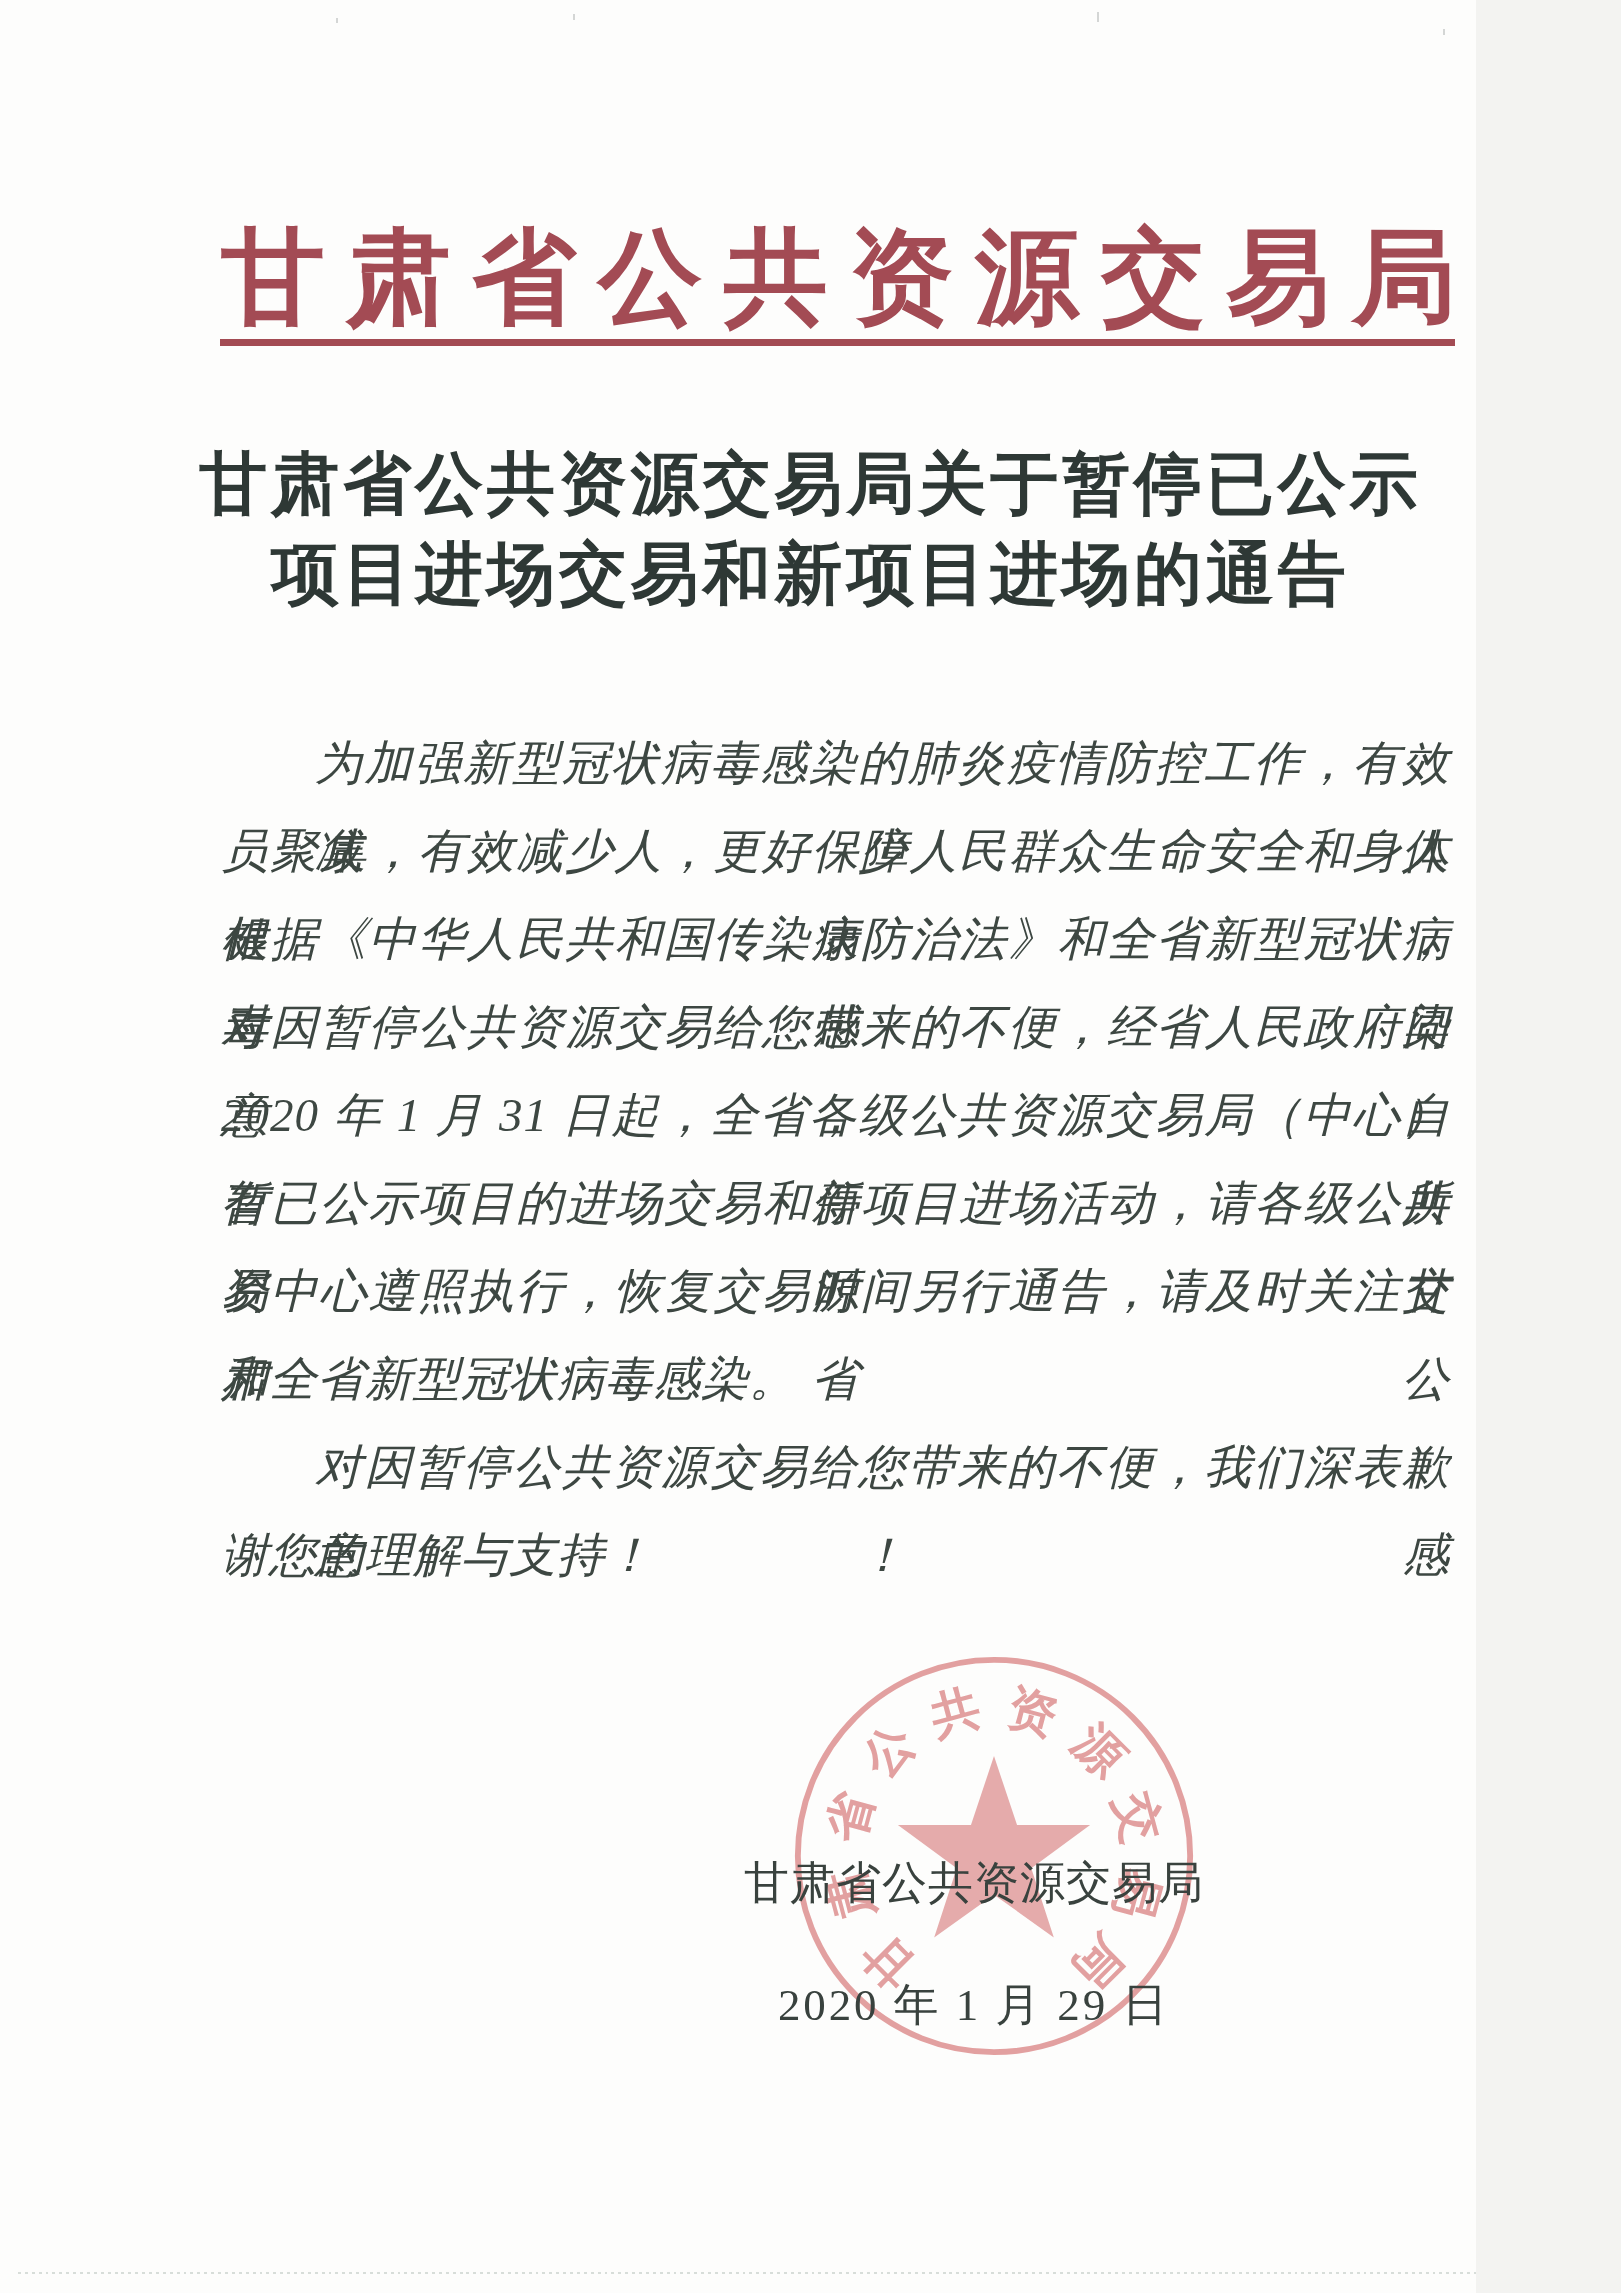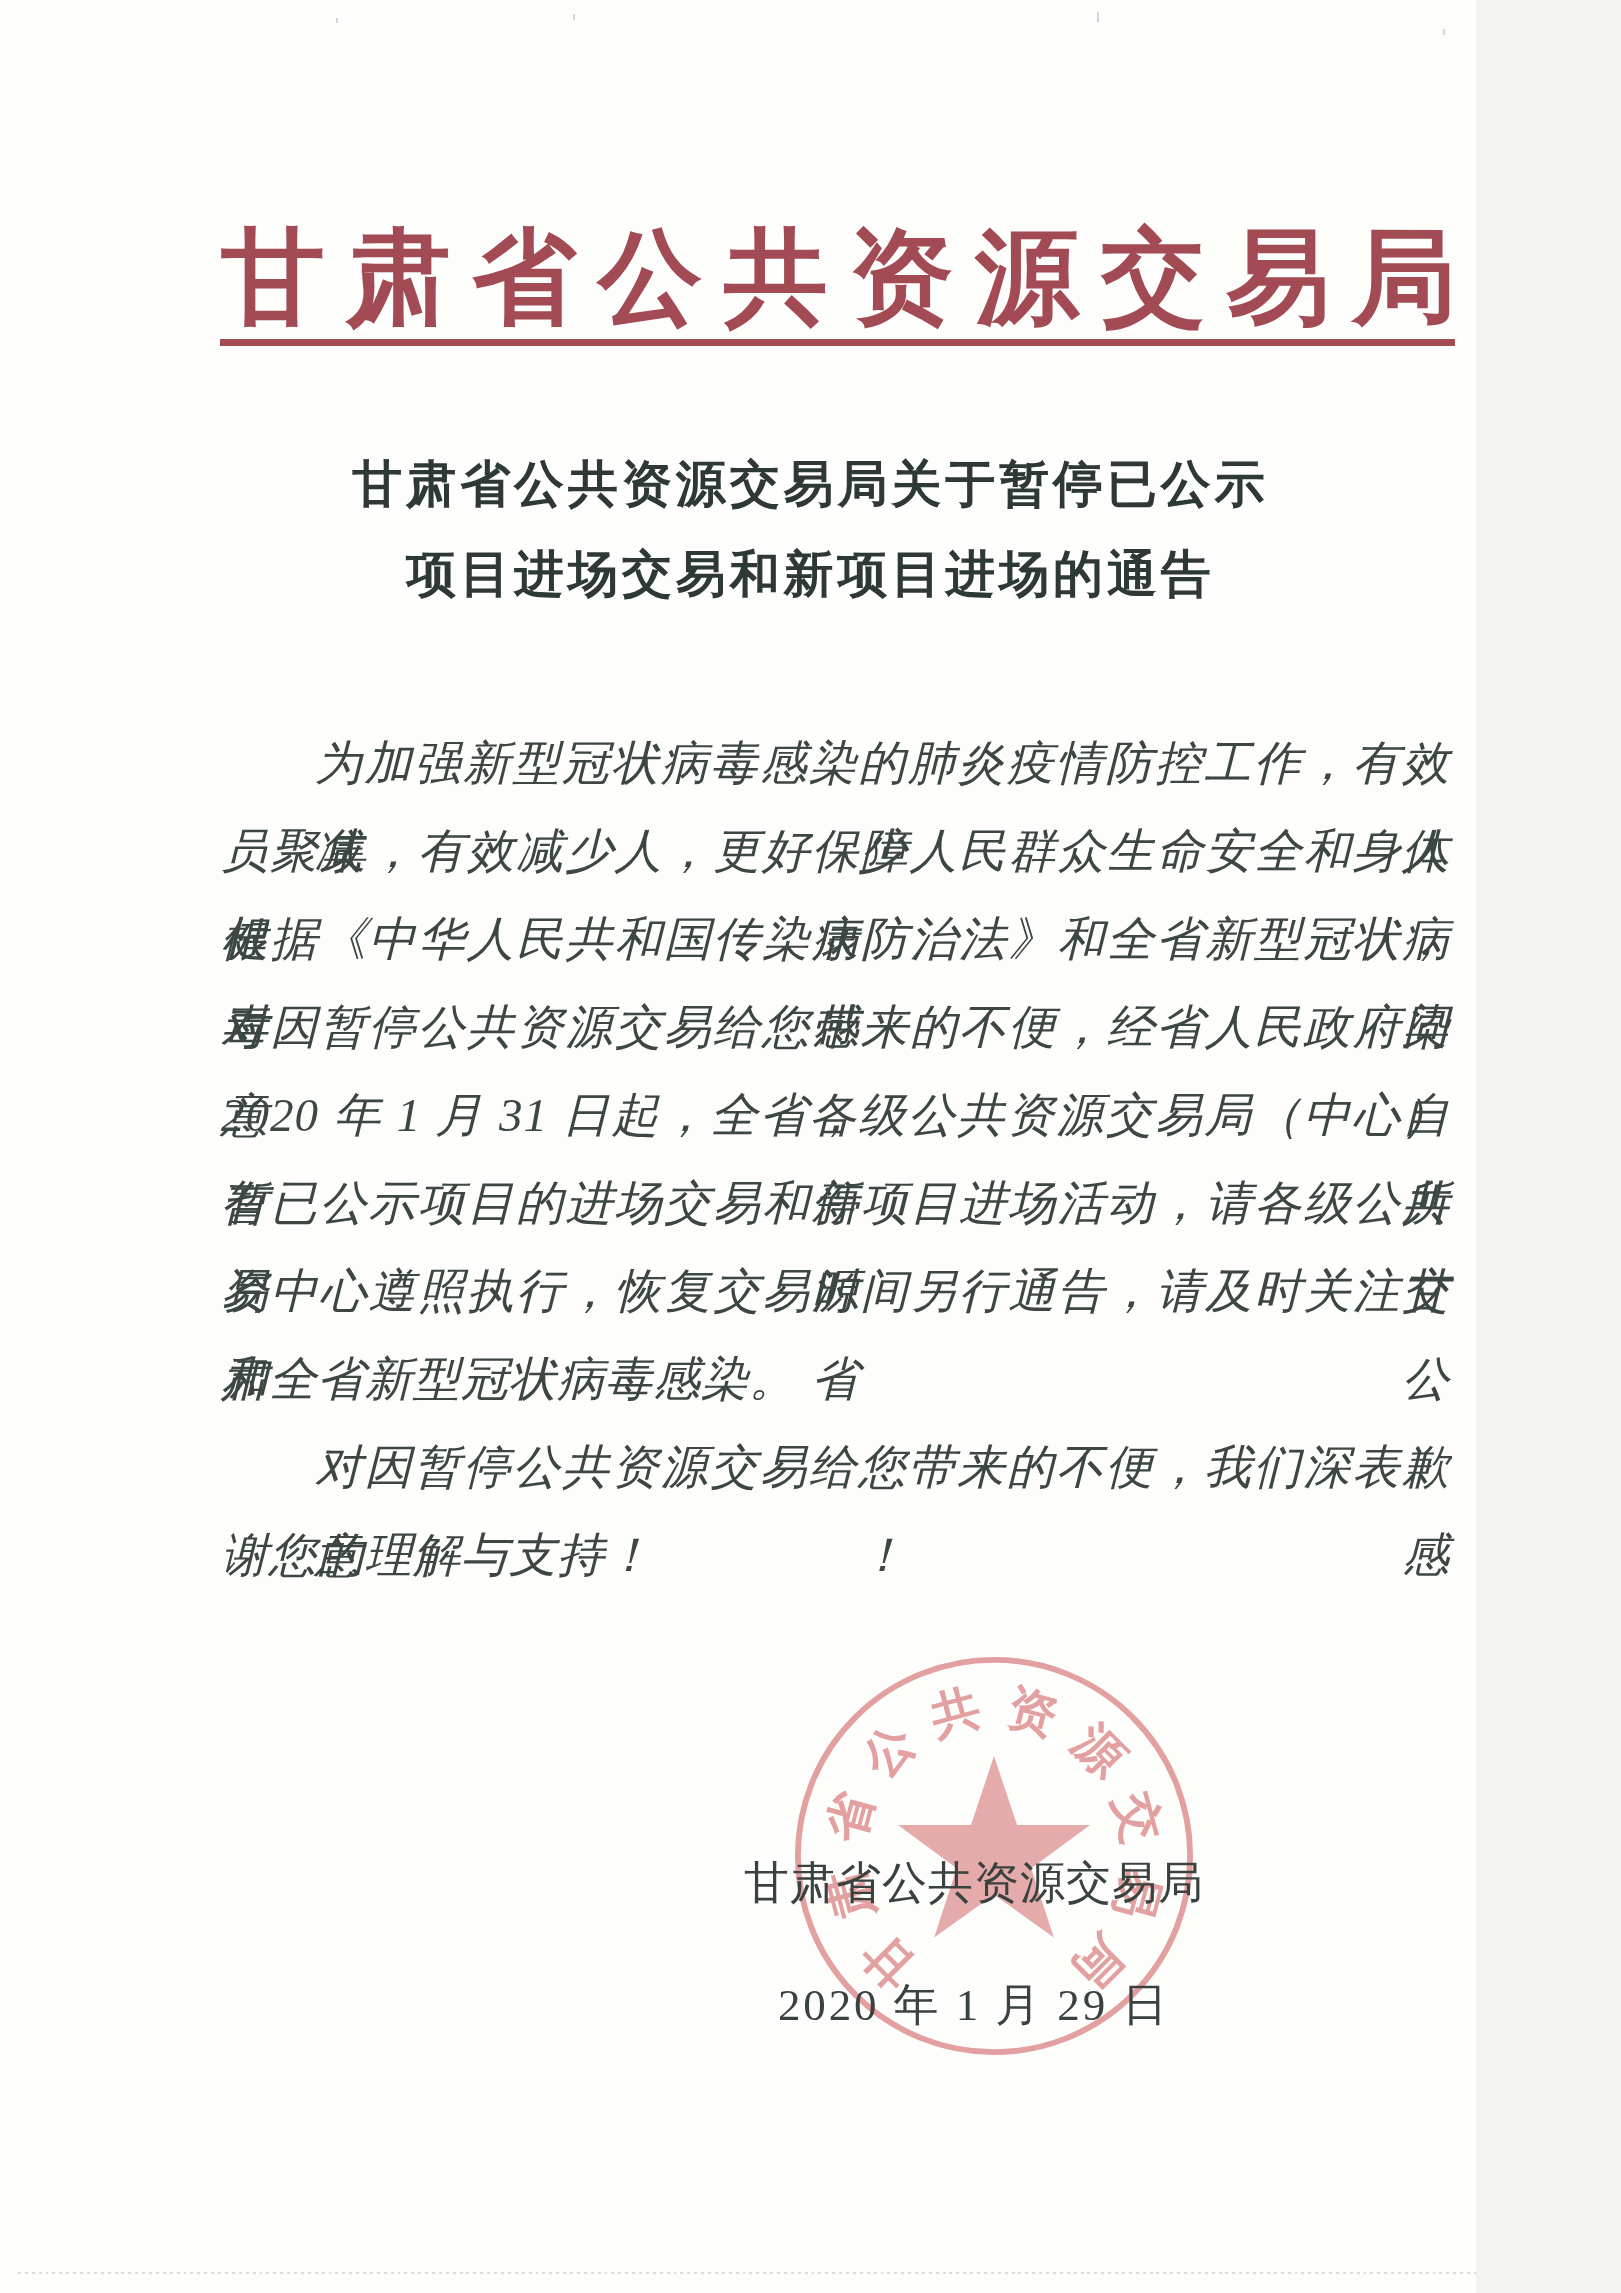--- a/index.html
+++ b/index.html
@@ -24,21 +24,21 @@
     white-space:nowrap;
   }
   .letterhead-rule{
     position:absolute;left:220px;top:339px;width:1235px;height:6.9px;
     background:#a34b53;
   }
   
   .doc-title{
     position:absolute;left:0;top:439px;width:1621px;
     text-align:center;color:#2e3835;
-    font-weight:700;font-size:50px;line-height:90px;
+    font-weight:700;font-size:68px;line-height:90px;
     letter-spacing:3.9px;
   }
   
   .body-block{
     position:absolute;left:221px;top:719px;width:1229px;
     color:#3d4742;font-size:47px;font-style:italic;
   }
   .line{
     height:88px;line-height:88px;white-space:nowrap;
     letter-spacing:1px;

